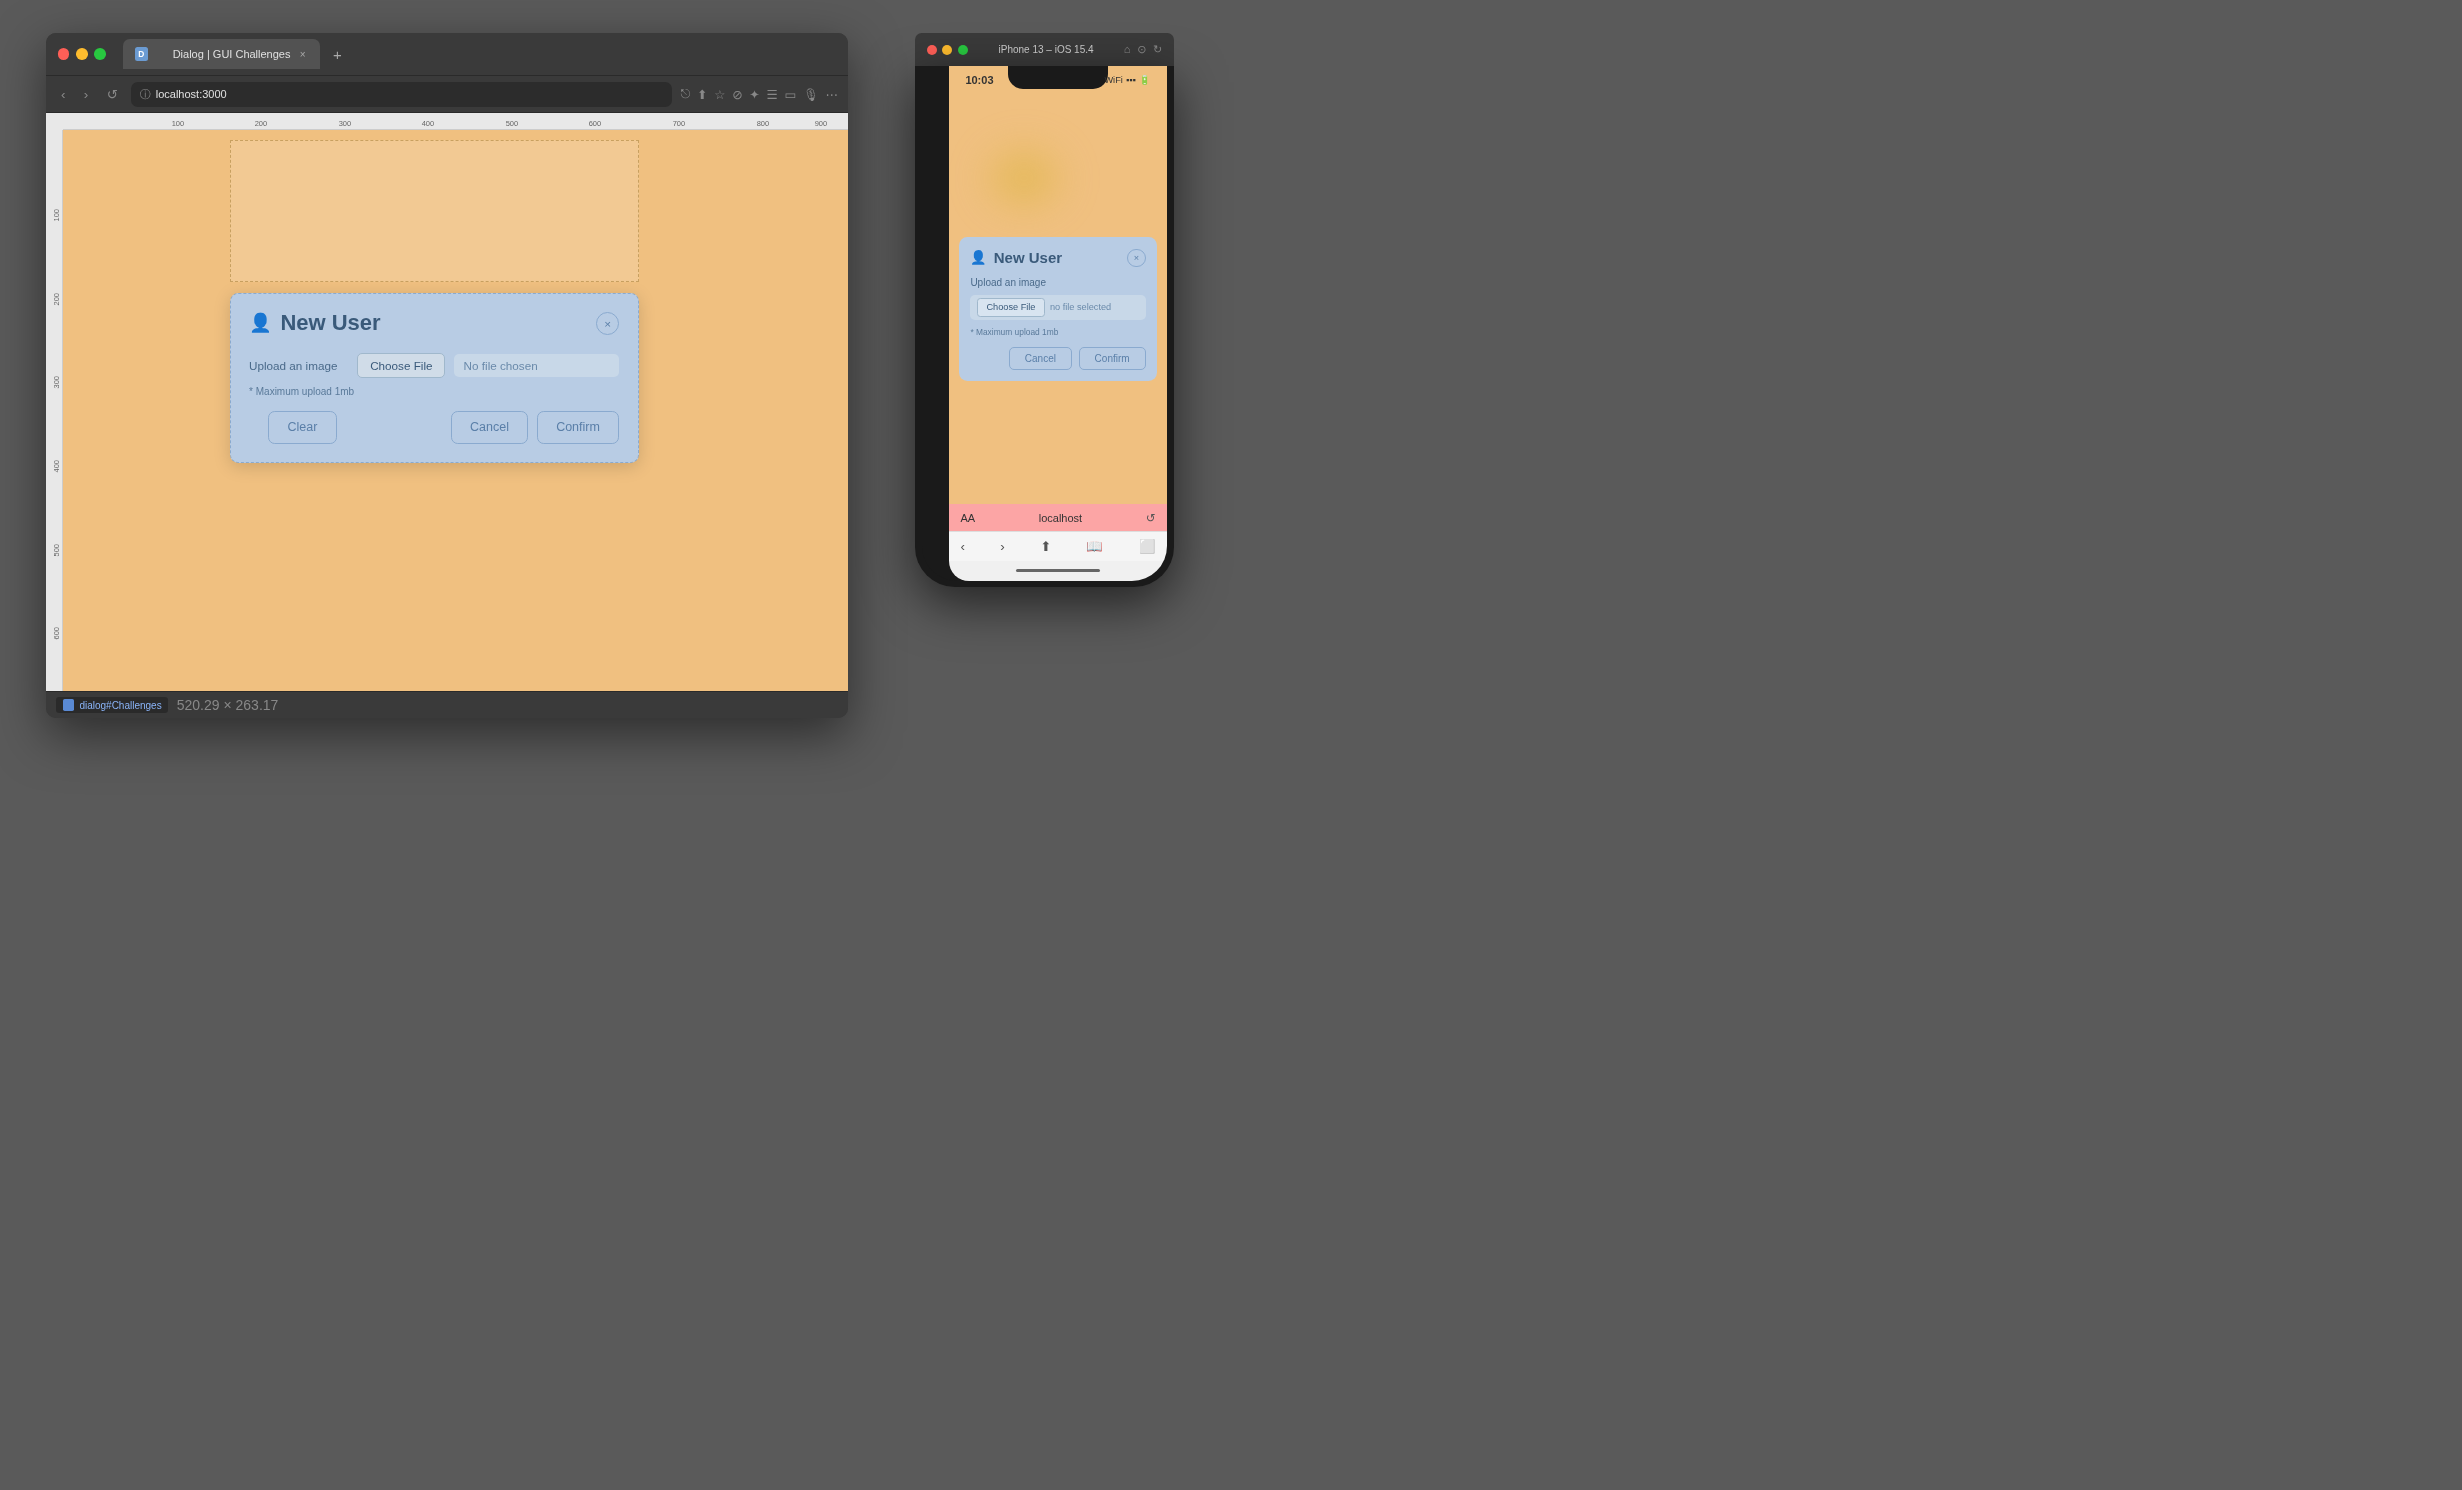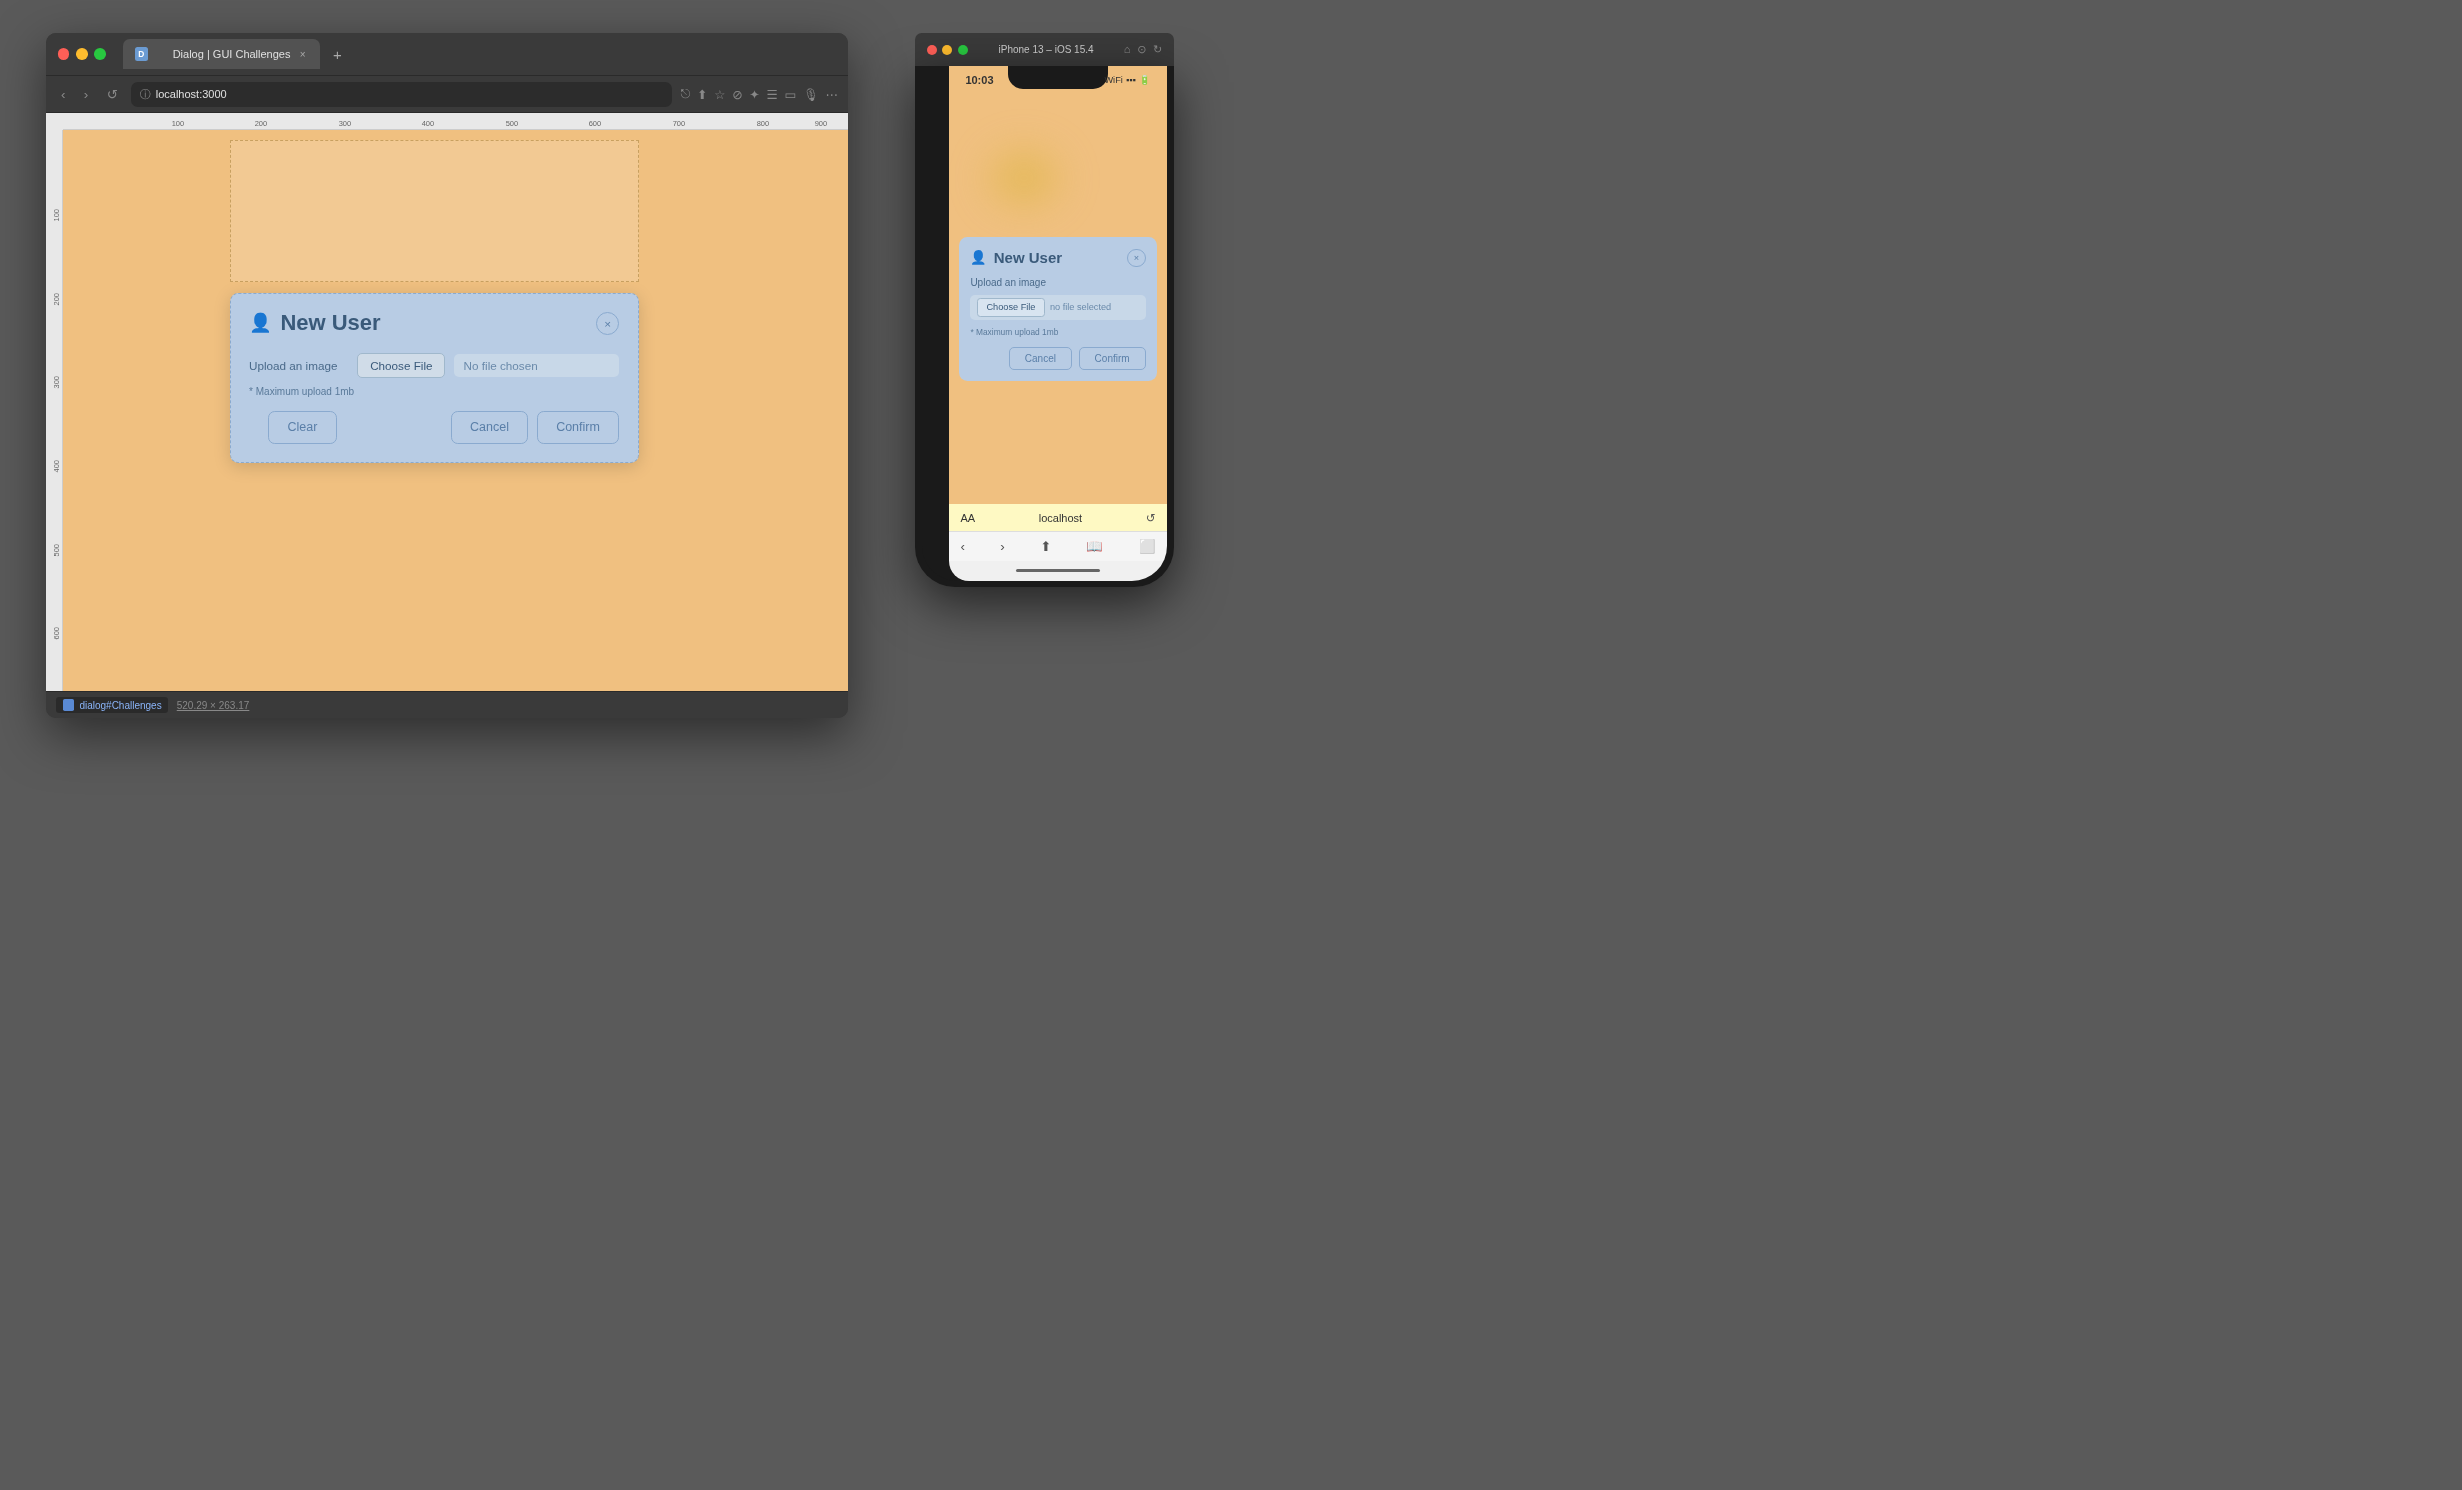--- a/index.html
+++ b/index.html
@@ -383,23 +383,22 @@
       background: #5a8ad4;
       border-radius: 1.7px;
     }
 
     .status-text {
       font-size: 10px;
       color: #8ab4f8;
     }
 
     .status-dims {
-      font-size: 10px;
+      font-size: 14px;
       color: #888;
-      text-decoration: underline;
     }
 
     
     .phone-container {
       margin-left: 67px;
       margin-top: 33px;
       display: flex;
       flex-direction: column;
       align-items: center;
       gap: 0;
@@ -611,21 +610,21 @@
       border: 1.3px solid #8aaacf;
       border-radius: 5px;
       padding: 5px 15px;
       font-size: 10px;
       color: #5a7fa8;
       cursor: pointer;
     }
 
     
     .phone-browser-bar {
-      background: #fef9c3;
+      background: #fca5a5;
       padding: 6.7px 11.7px;
       display: flex;
       align-items: center;
       justify-content: space-between;
     }
 
     .phone-aa {
       font-size: 11px;
       color: #333;
       font-weight: 500;

